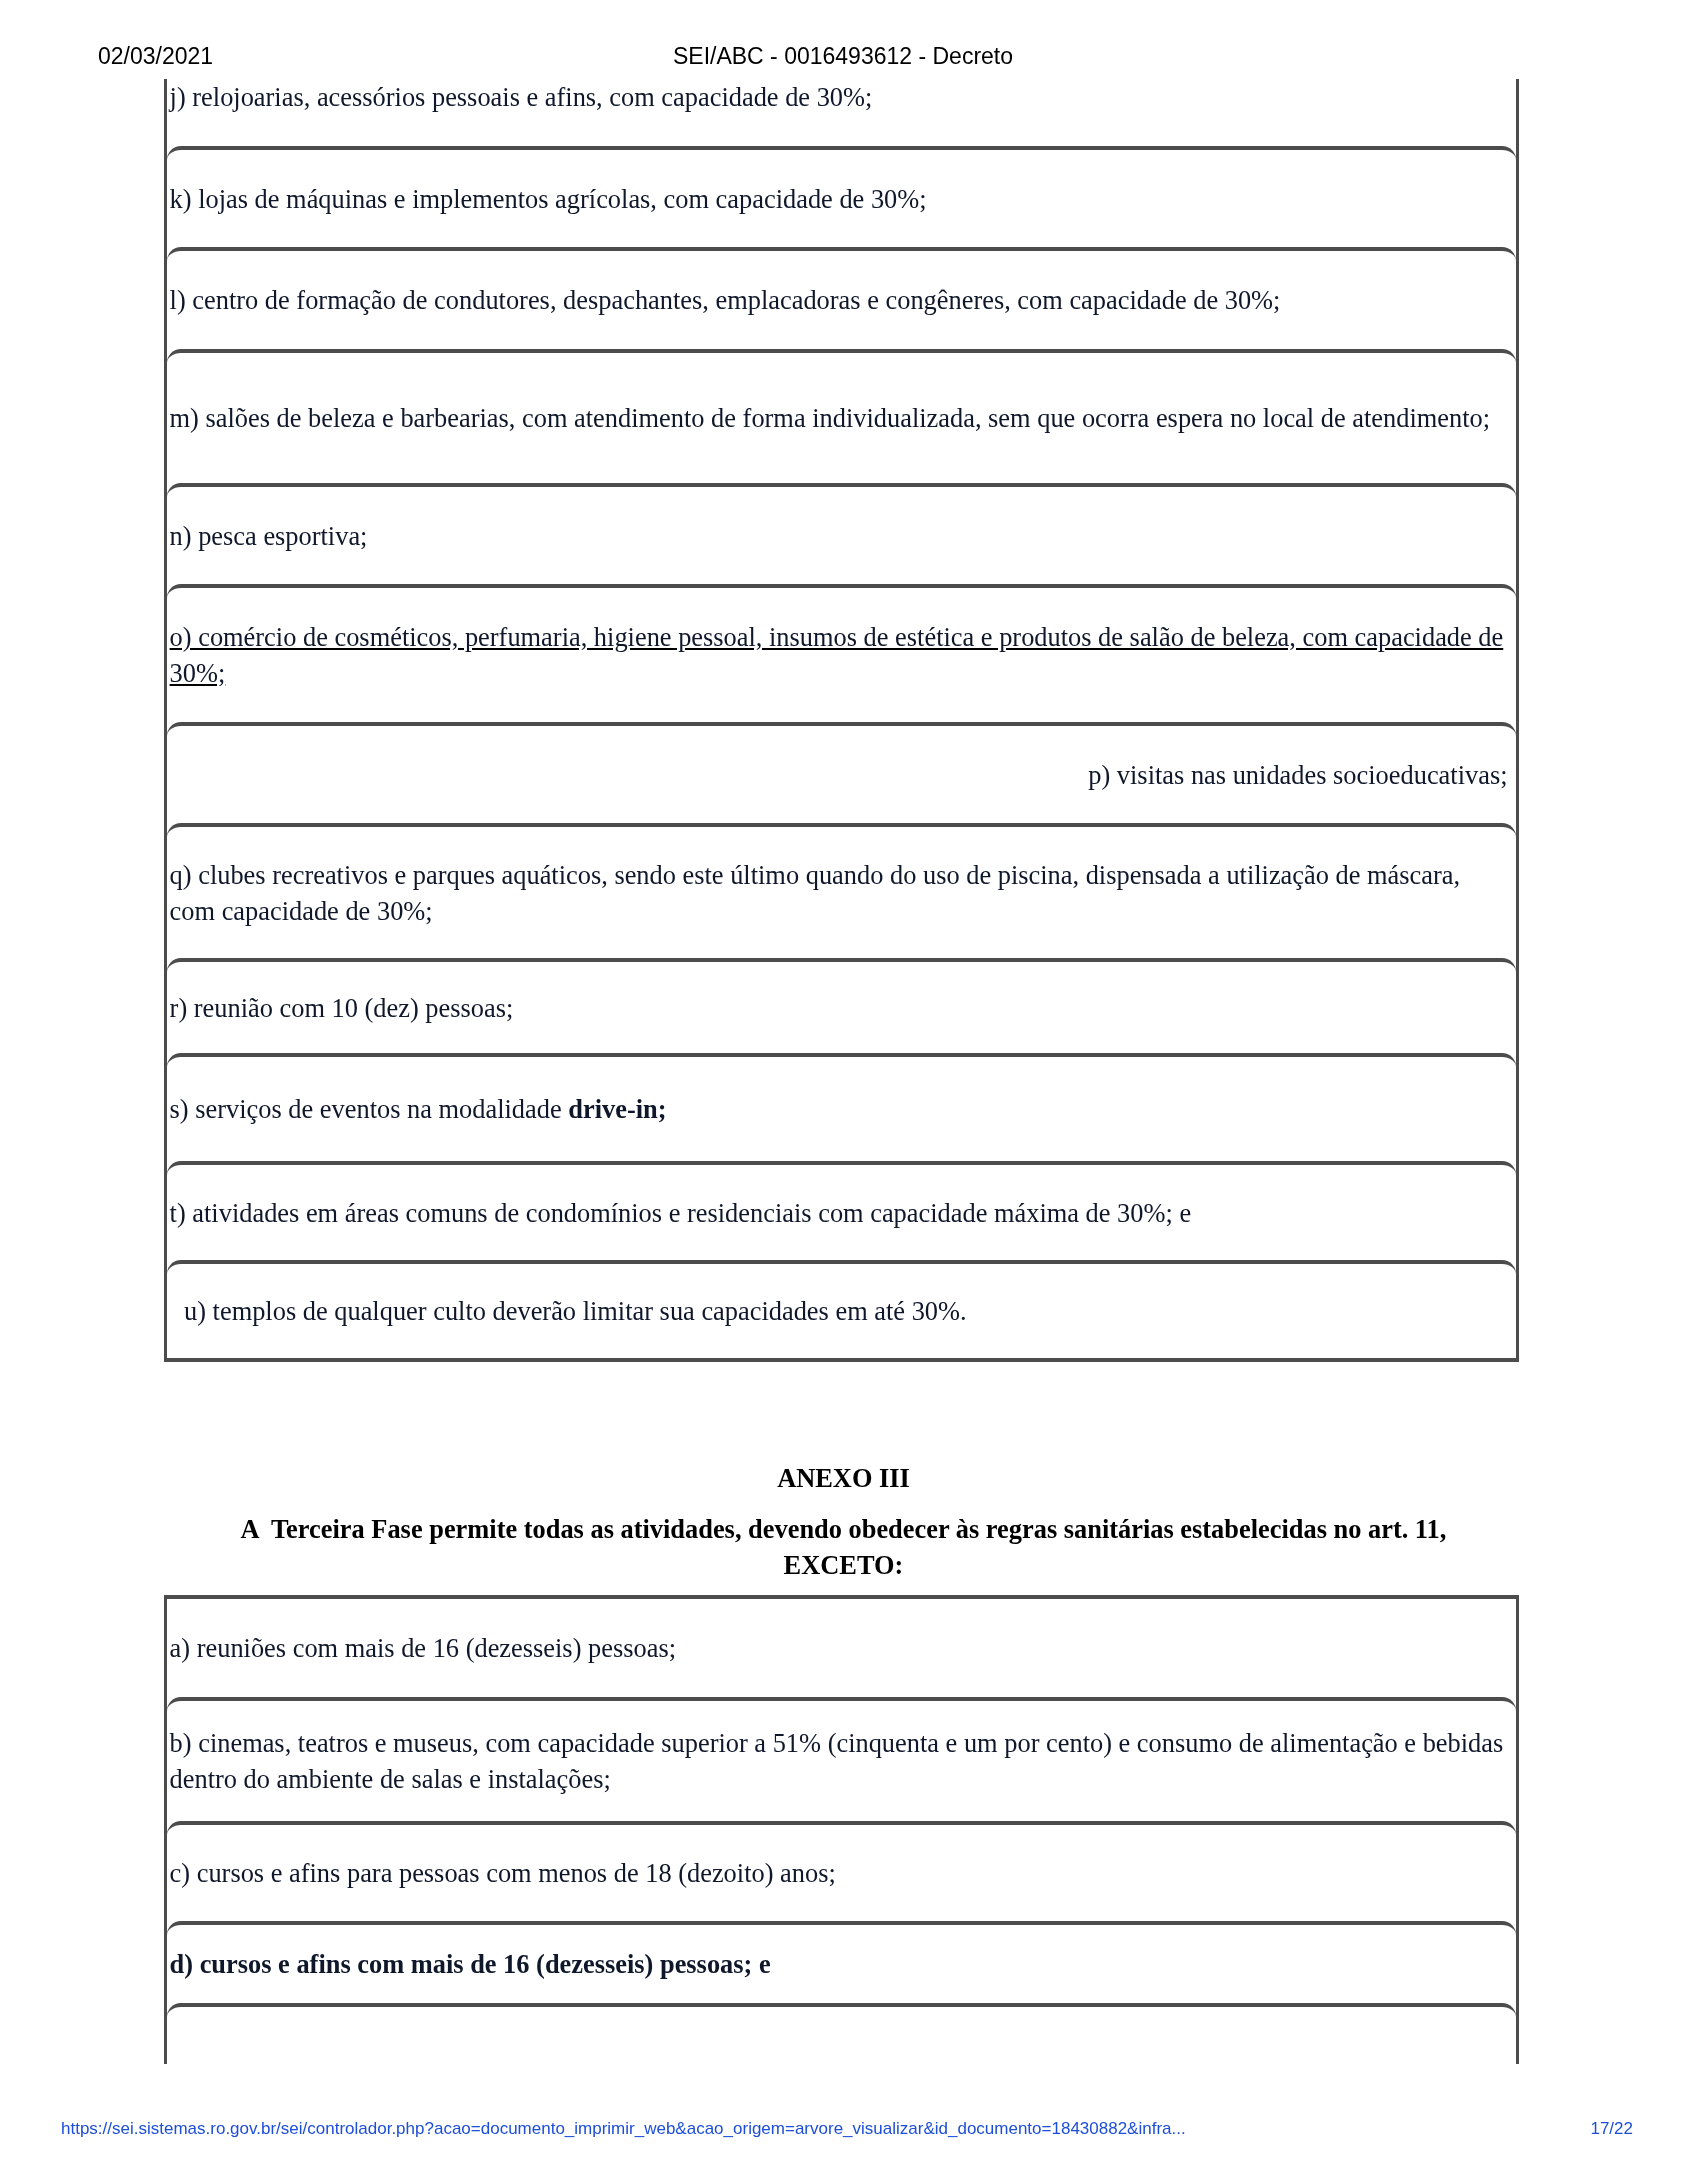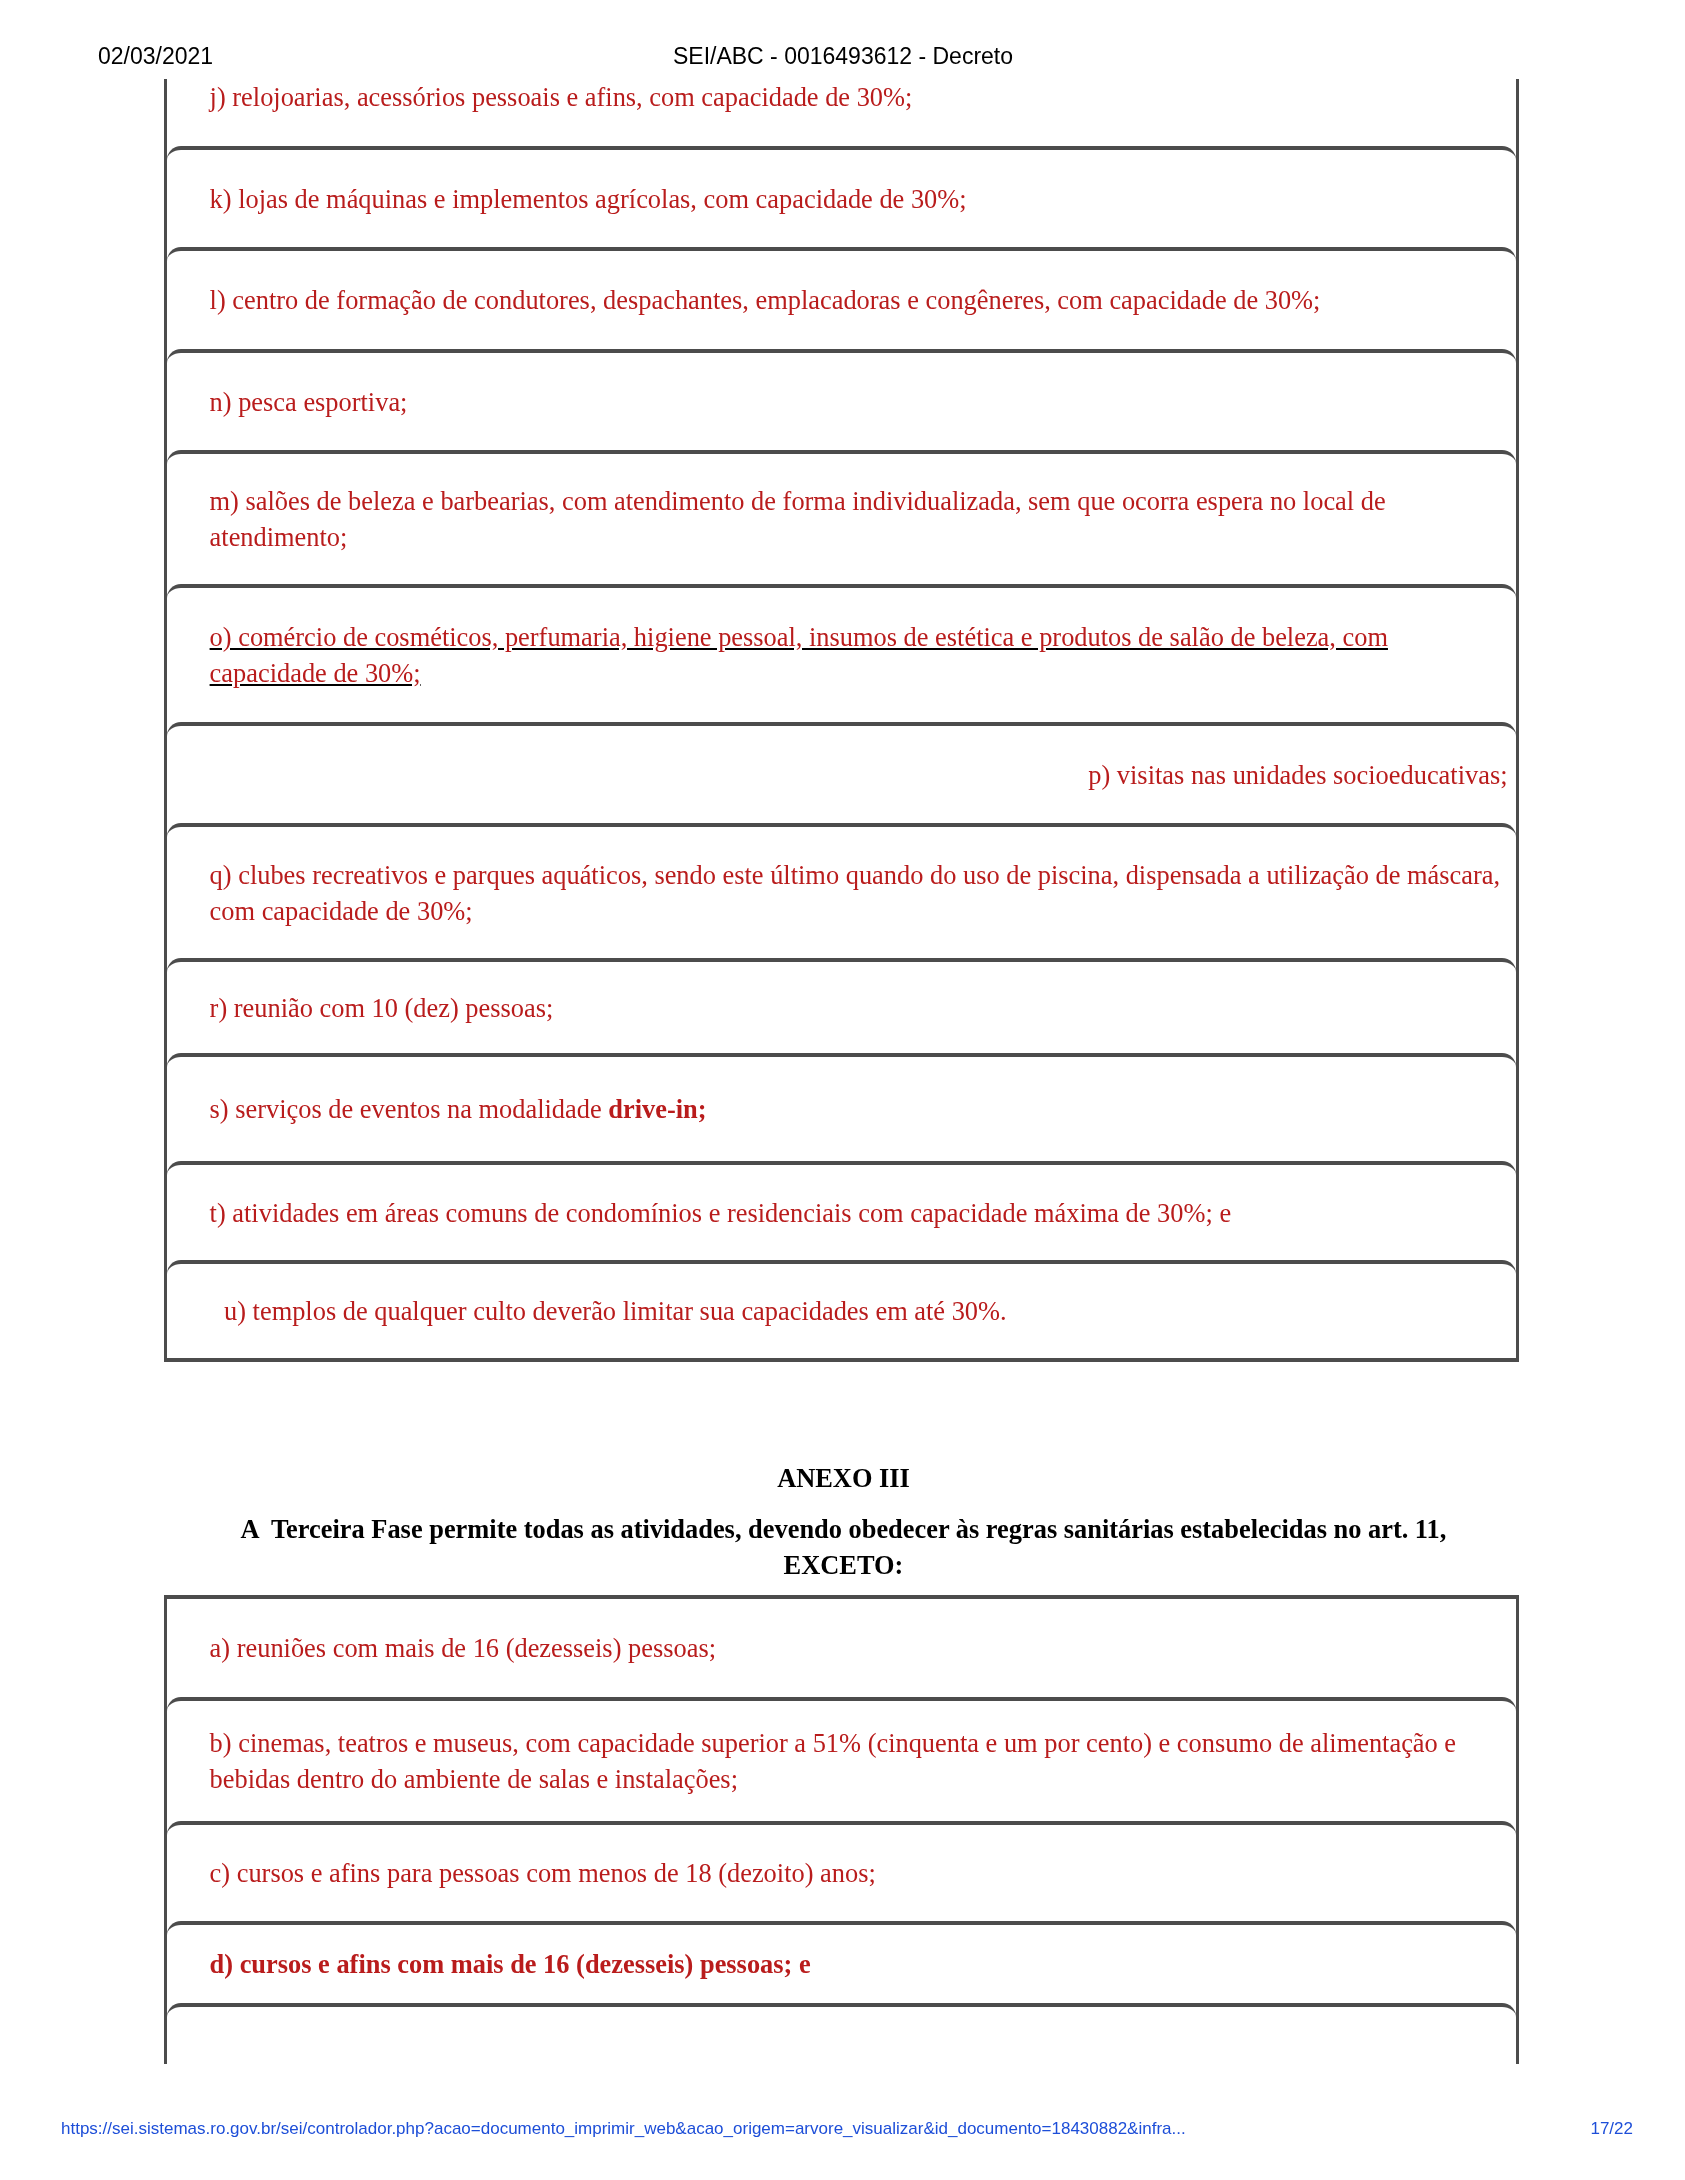--- a/index.html
+++ b/index.html
@@ -35,21 +35,21 @@
   .doc-table.table-annex2{top:79px;border-bottom:4.3px solid var(--border-c,#4c4c4c);}
   .doc-table.table-anexo3{top:1595px;border-top:4.3px solid var(--border-c,#4c4c4c);}
   .doc-row{
     box-sizing:border-box;
     display:flex;align-items:center;
     padding:0 8.5px 0 2.6px;
   }
   .doc-row + .doc-row{border-top:4.3px solid var(--border-c,#4c4c4c);border-radius:14px;}
   .doc-row.vtop{align-items:flex-start;}
   .cell-text{
-    font-size:26.4px;line-height:36px;color:#b91c1c;margin-left:40px;
+    font-size:26.4px;line-height:36px;color:#0f172a;
   }
   .cell-text .seg-bold{font-weight:bold;}
   
   .anexo-heading{
     position:absolute;top:1460px;left:128px;width:1431px;
     text-align:center;font-weight:bold;
     font-size:26.4px;line-height:36px;
   }
   .anexo-intro{
     position:absolute;top:1511px;left:128px;width:1431px;
@@ -71,25 +71,25 @@
   <div class="doc-table table-annex2" id="table-annex2">
       <div class="doc-row vtop" style="height: 67px;">
         <div class="cell-text"><span>j) relojoarias, acessórios pessoais e afins, com capacidade de 30%;</span></div>
       </div>
       <div class="doc-row" style="height: 101px;">
         <div class="cell-text"><span>k) lojas de máquinas e implementos agrícolas, com capacidade de 30%;</span></div>
       </div>
       <div class="doc-row" style="height: 102px;">
         <div class="cell-text"><span>l) centro de formação de condutores, despachantes, emplacadoras e congêneres, com capacidade de 30%;</span></div>
       </div>
+      <div class="doc-row" style="height: 134px;">
+        <div class="cell-text"><span>m) salões de beleza e barbearias, com atendimento de forma individualizada, sem que ocorra espera no local de atendimento;</span></div>
+      </div>
       <div class="doc-row" style="height: 101px;">
         <div class="cell-text"><span>n) pesca esportiva;</span></div>
-      </div>
-      <div class="doc-row" style="height: 134px;">
-        <div class="cell-text"><span>m) salões de beleza e barbearias, com atendimento de forma individualizada, sem que ocorra espera no local de atendimento;</span></div>
       </div>
       <div class="doc-row" style="height: 138px; text-decoration: underline;">
         <div class="cell-text"><span>o) comércio de cosméticos, perfumaria, higiene pessoal, insumos de estética e produtos de salão de beleza, com capacidade de 30%;</span></div>
       </div>
       <div class="doc-row" style="height: 101px; justify-content: flex-end;">
         <div class="cell-text"><span>p) visitas nas unidades socioeducativas;</span></div>
       </div>
       <div class="doc-row" style="height: 135px;">
         <div class="cell-text"><span>q) clubes recreativos e parques aquáticos, sendo este último quando do uso de piscina, dispensada a utilização de máscara, com capacidade de 30%;</span></div>
       </div>

